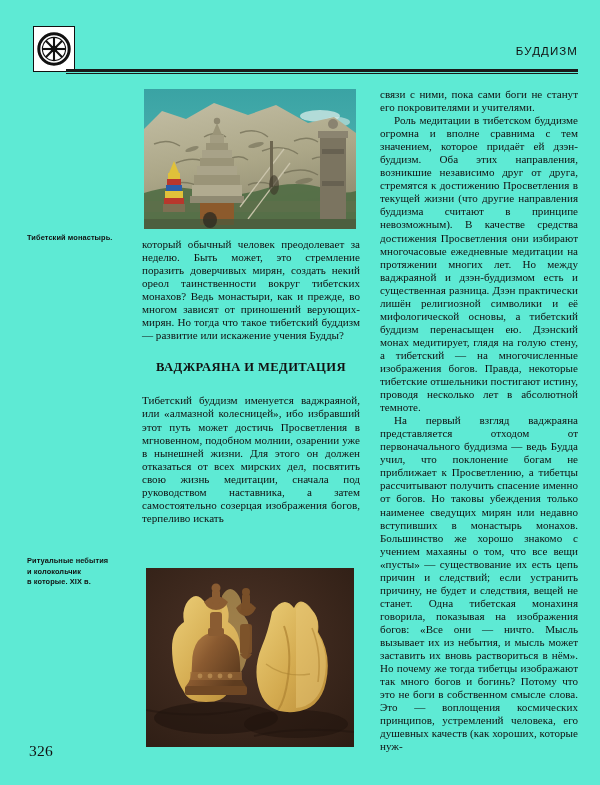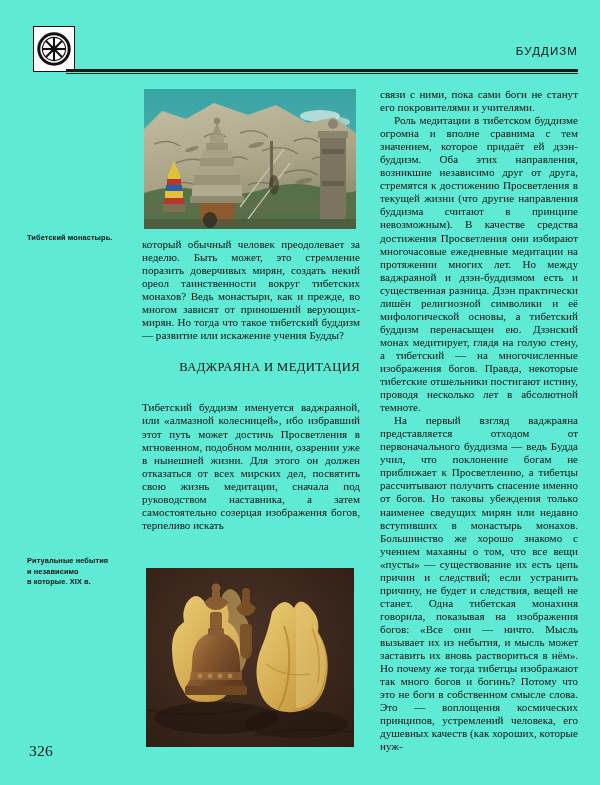--- a/index.html
+++ b/index.html
@@ -88,25 +88,25 @@
     width: 218px;
   }
   .col-right {
     left: 380px; top: 88px;
     width: 198px;
   }
 
   .section-head {
     font-size: 12.6px;
     letter-spacing: 0.4px;
-    margin: 19px 0 27px 0;
-    text-align: right;
+    margin: 19px 0 20px 0;
+    text-align: center;
     text-indent: 0;
     color: #111;
-    font-weight: 400;
+    font-weight: 700;
   }
 
   
   .photo {
     position: absolute;
     overflow: hidden;
     background: #c9c6b8;
   }
   .photo-monastery {
     left: 144px; top: 89px;
@@ -324,21 +324,21 @@
 
       <g stroke="#20140e" stroke-width="2" opacity="0.45" fill="none">
         <path d="M0,142 q54,10 104,-2"></path>
         <path d="M108,168 q40,-10 100,-4"></path>
       </g>
     </svg>
   </div>
 
   <div class="caption caption-vajra">
     <div>Ритуальные небытия</div>
-    <div>и независимо</div>
+    <div>и колокольчик</div>
     <div>в которые. XIX в.</div>
   </div>
 
   <div class="col col-left">
     <p class="noindent">который обычный человек преодолевает за неделю. Быть может, это стремление поразить доверчивых мирян, создать некий ореол таинственности вокруг тибетских монахов? Ведь монастыри, как и прежде, во многом зависят от приношений верующих-мирян. Но тогда что такое тибетский буддизм — развитие или искажение учения Будды?</p>
     <h2 class="section-head">ВАДЖРАЯНА  И  МЕДИТАЦИЯ</h2>
     <p class="noindent">Тибетский буддизм именуется ваджраяной, или «алмазной колесницей», ибо избравший этот путь может достичь Просветления в мгновенном, подобном молнии, озарении уже в нынешней жизни. Для этого он должен отказаться от всех мирских дел, посвятить свою жизнь медитации, сначала под руководством наставника, а затем самостоятельно созерцая изображения богов, терпеливо искать</p>
   </div>
 
   <div class="col col-right">

